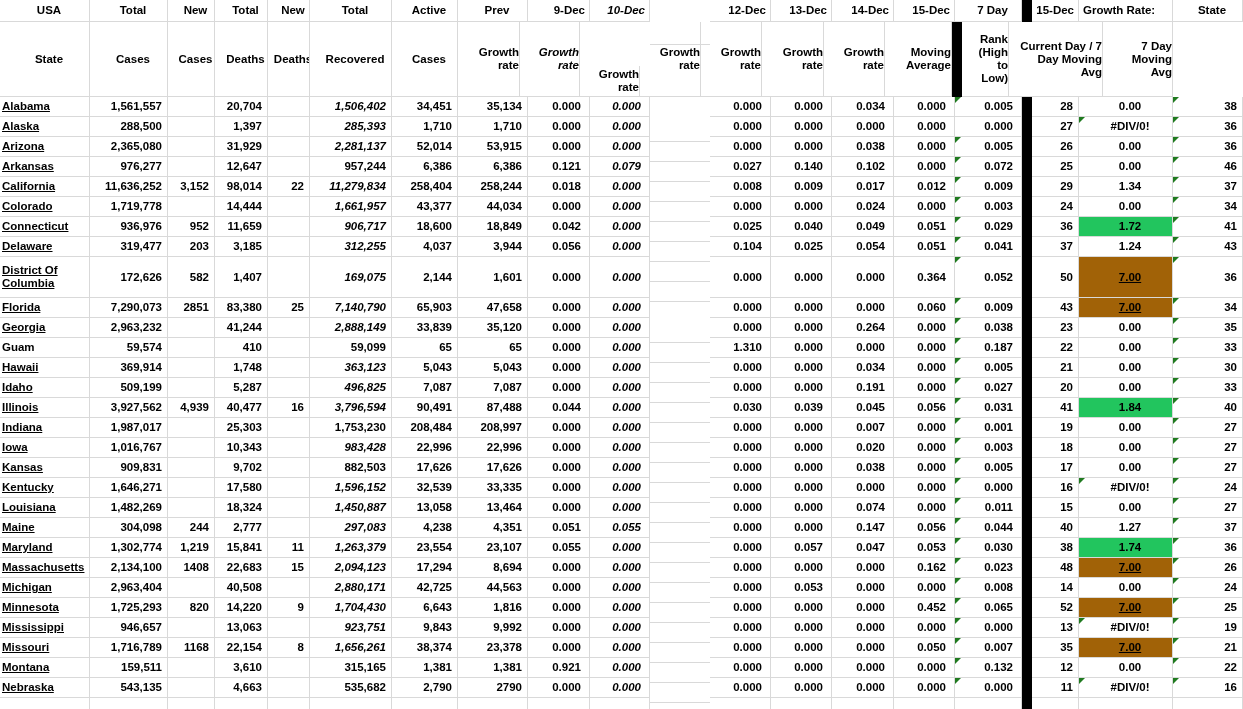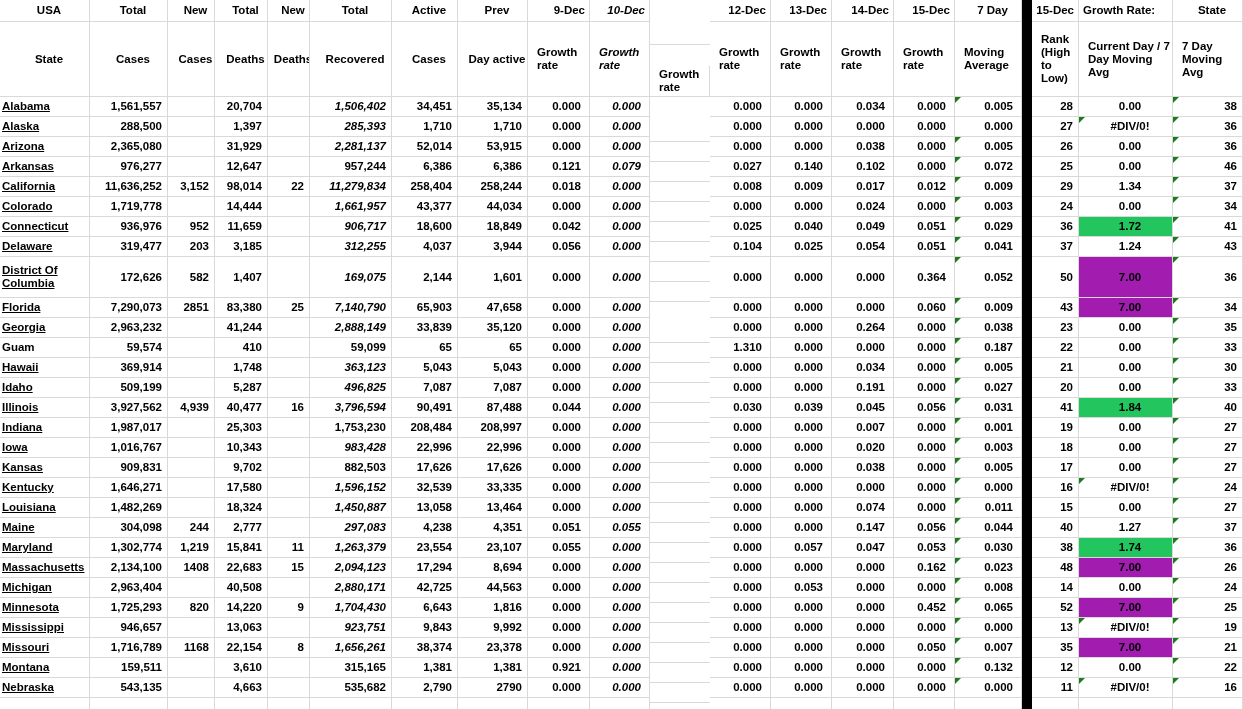--- a/index.html
+++ b/index.html
@@ -26,26 +26,26 @@
   .c4{width:42px;}  .c5{width:82px;}  .c6{width:66px;}  .c7{width:70px;}
   .c8{width:62px;}  .c9{width:60px;font-style:italic;}  .c10{width:60px;margin-top:44px;} .c11{width:61px;}
   .c12{width:61px;} .c13{width:62px;} .c14{width:61px;} .c15{width:67px;}
   .c16{width:10px;background:#000;border:none;}
   .c17{width:47px;} .c18{width:94px;} .c19{width:70px;}
   
   .num{justify-content:flex-end;padding-right:5px;}
   .gr{justify-content:flex-end;padding-right:8px;}
   .state{justify-content:flex-start;padding-left:2px;text-decoration:underline;white-space:normal;}
   .state.noline{text-decoration:none;}
-  .ctr{justify-content:center;text-align:left;white-space:normal;padding-left:9px;}
+  .ctr{justify-content:center;text-align:right;white-space:normal;padding-left:9px;}
   .hr{justify-content:flex-end;padding-right:4px;}
   .hl{justify-content:flex-start;padding-left:4px;}
   .it{font-style:italic;}
   .bg-yellow{background:#22c55e;}
-  .bg-pink{background:#a21caf;}
+  .bg-pink{background:#a16207;text-decoration:underline;}
   .tri::before{
     content:"";position:absolute;top:0;left:0;width:0;height:0;
     border-top:6px solid #1f7a1f;border-right:6px solid transparent;
   }
 </style>
 </head>
 <body>
 
 <div class="grid">
 
@@ -73,21 +73,20 @@
   </div>
 
   <div class="row r2">
     <div class="cell c0 ctr">State</div>
     <div class="cell c1 ctr">Cases</div>
     <div class="cell c2 ctr">Cases</div>
     <div class="cell c3 ctr">Deaths</div>
     <div class="cell c4 ctr">Deaths</div>
     <div class="cell c5 ctr">Recovered</div>
     <div class="cell c6 ctr">Cases</div>
-    <div class="cell c7 ctr">Day active</div>
     <div class="cell c8 ctr">Growth rate</div>
     <div class="cell c9 ctr">Growth rate</div>
     <div class="cell c10 ctr">Growth rate</div>
     <div class="cell c11 ctr">Growth rate</div>
     <div class="cell c12 ctr">Growth rate</div>
     <div class="cell c13 ctr">Growth rate</div>
     <div class="cell c14 ctr">Growth rate</div>
     <div class="cell c15 ctr">Moving Average</div>
     <div class="cell c16"></div>
     <div class="cell c17 ctr">Rank (High to Low)</div>

